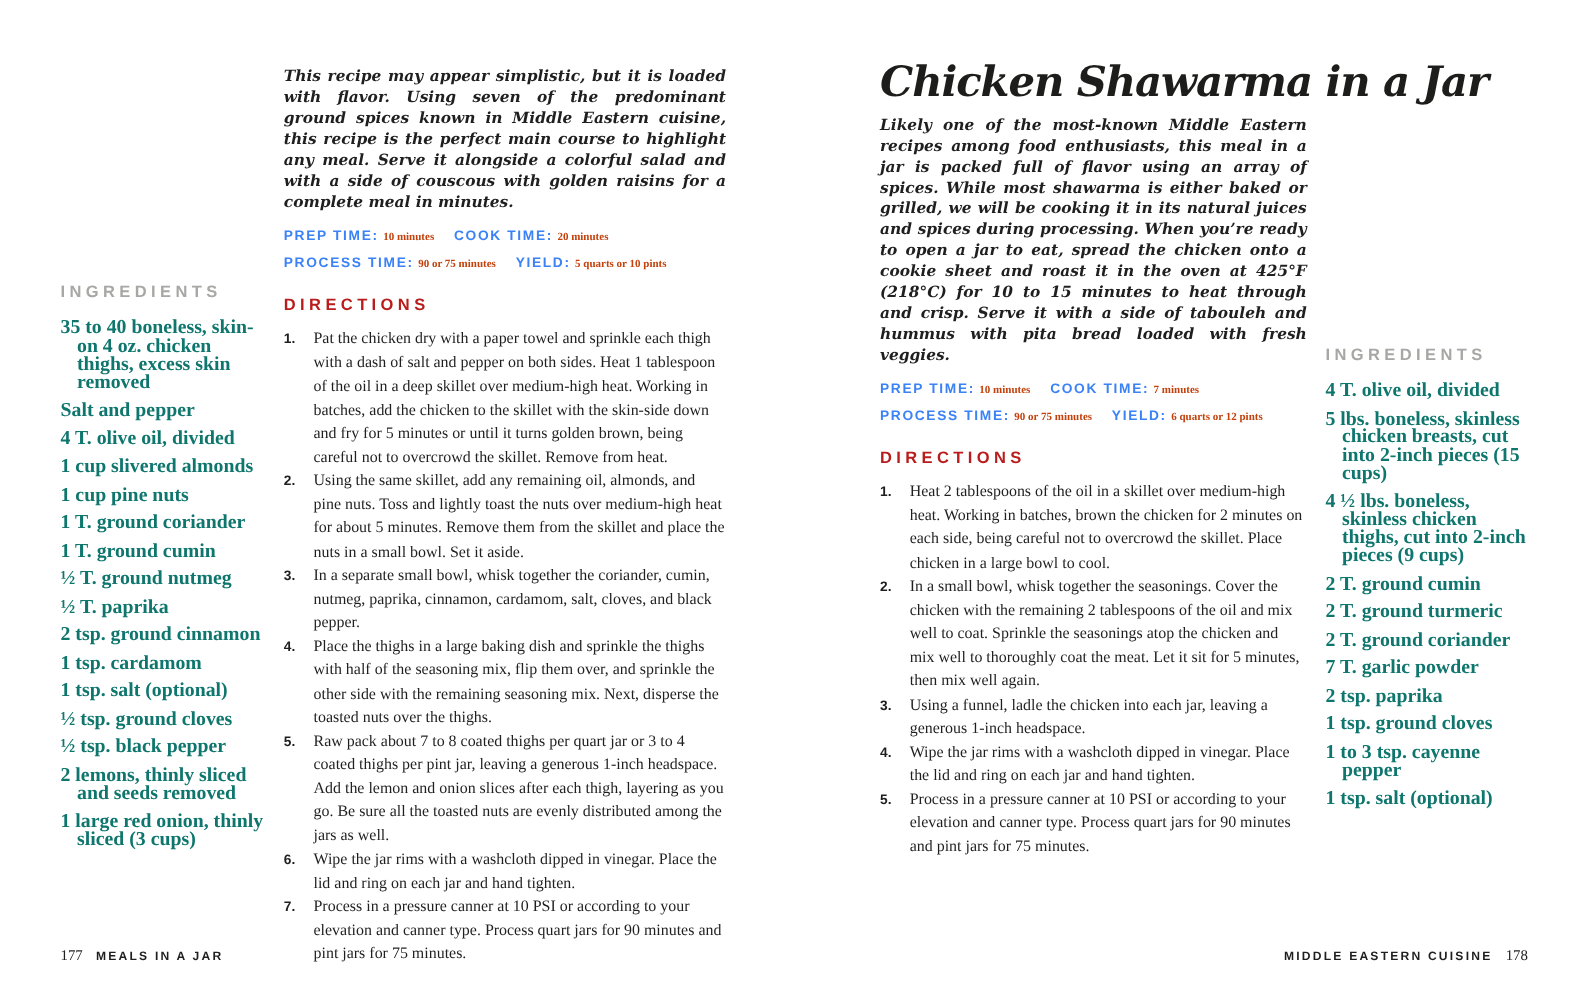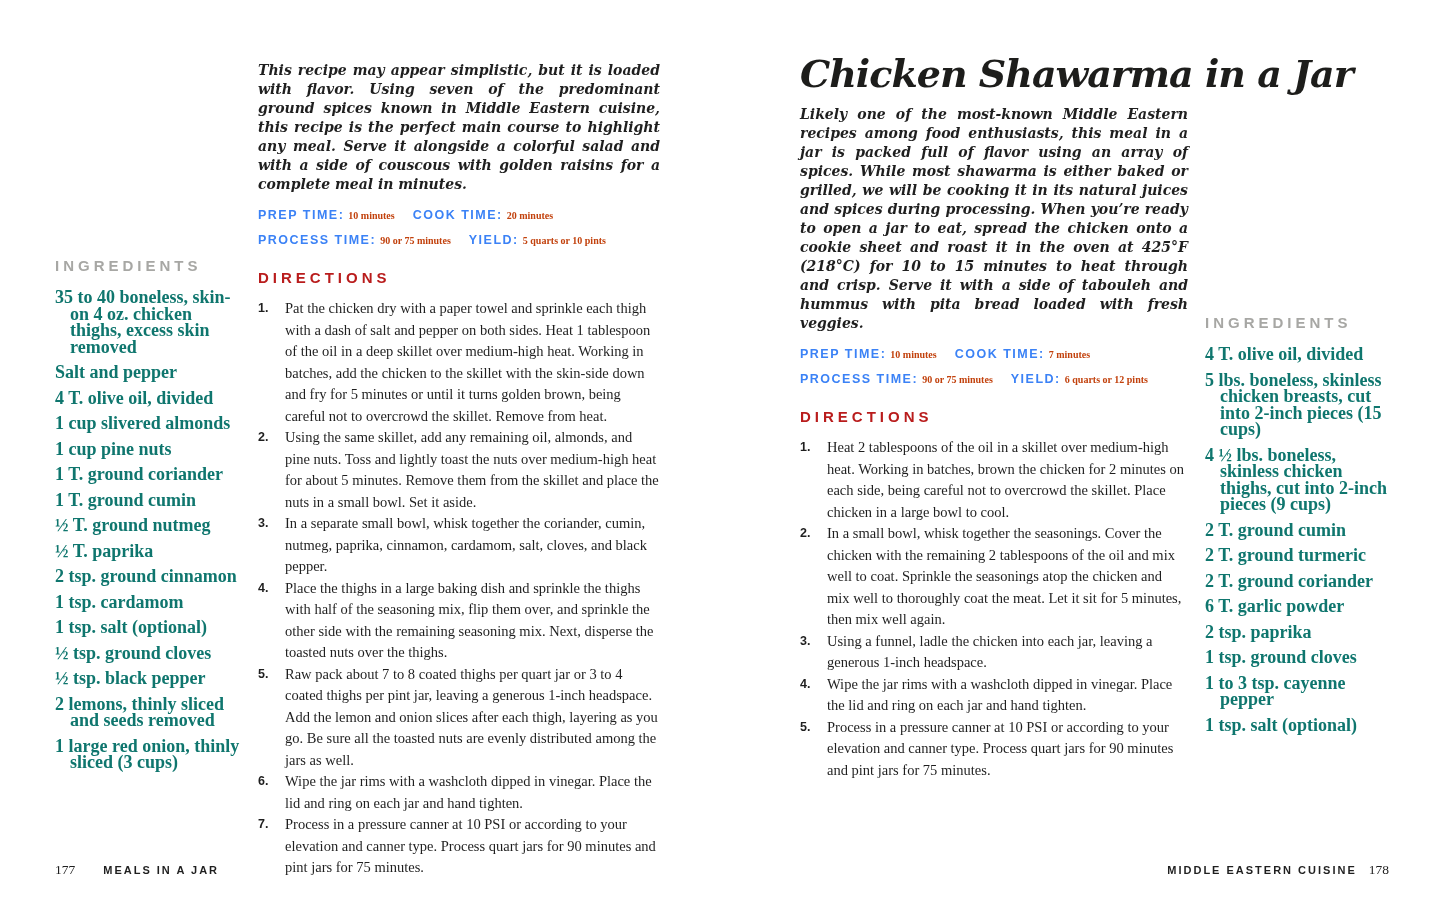--- a/index.html
+++ b/index.html
@@ -107,21 +107,21 @@
     font-size: 13.5px;
     color: #1f1f1f;
   }
   .footer-sec {
     font-family: "Liberation Sans", sans-serif;
     font-weight: bold;
     font-size: 11px;
     letter-spacing: 2px;
     color: #1f1f1f;
   }
-  .footer-left .footer-sec { margin-left: 28px; }
+  .footer-left .footer-sec { margin-left: 12px; }
   .footer-right .footer-sec { margin-right: 12px; }
 </style>
 </head>
 <body>
 
 <div class="spread">
 
   <aside class="ing-panel left-ing">
     <h2 class="sec-head ing-head">INGREDIENTS</h2>
     <ul class="ing-list">
@@ -241,21 +241,21 @@
 
   <aside class="ing-panel right-ing">
     <h2 class="sec-head ing-head">INGREDIENTS</h2>
     <ul class="ing-list">
       <li>4 T. olive oil, divided</li>
       <li>5 lbs. boneless, skinless chicken breasts, cut into 2-inch pieces (15 cups)</li>
       <li>4 ½ lbs. boneless, skinless chicken thighs, cut into 2-inch pieces (9 cups)</li>
       <li>2 T. ground cumin</li>
       <li>2 T. ground turmeric</li>
       <li>2 T. ground coriander</li>
-      <li>6 T. garlic powder</li>
+      <li>7 T. garlic powder</li>
       <li>2 tsp. paprika</li>
       <li>1 tsp. ground cloves</li>
       <li>1 to 3 tsp. cayenne pepper</li>
       <li>1 tsp. salt (optional)</li>
     </ul>
   </aside>
 
   <div class="footer footer-left">
     <span class="page-num">177</span><span class="footer-sec">MEALS IN A JAR</span>
   </div>

